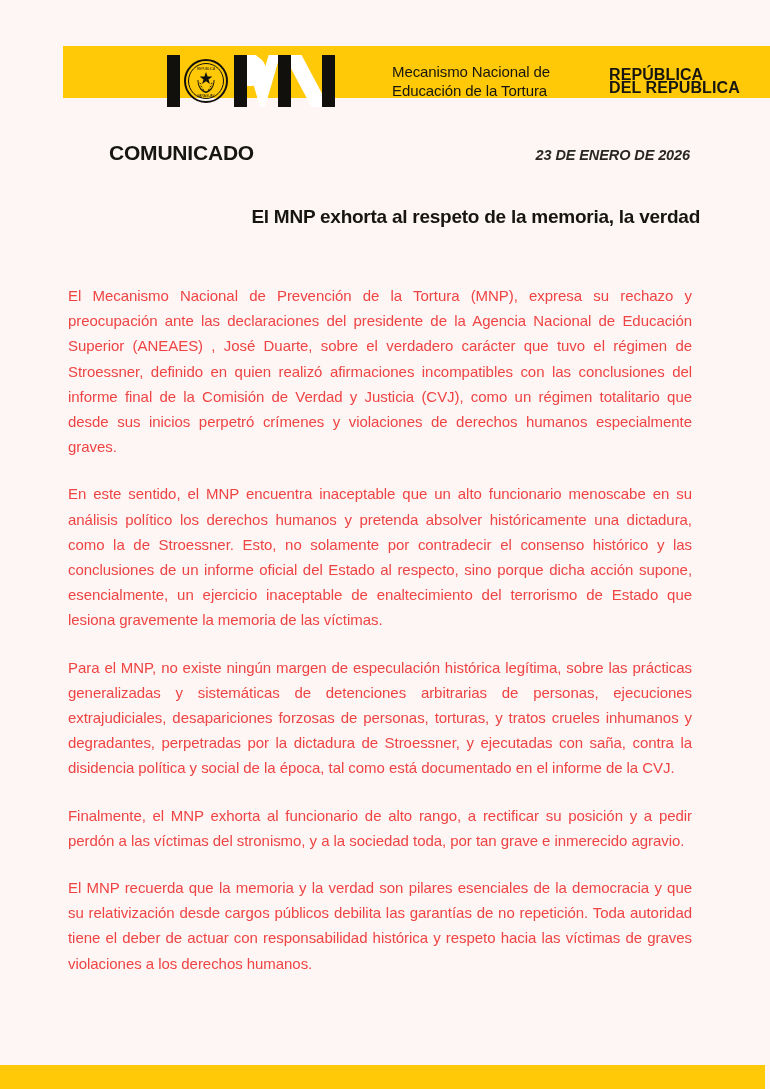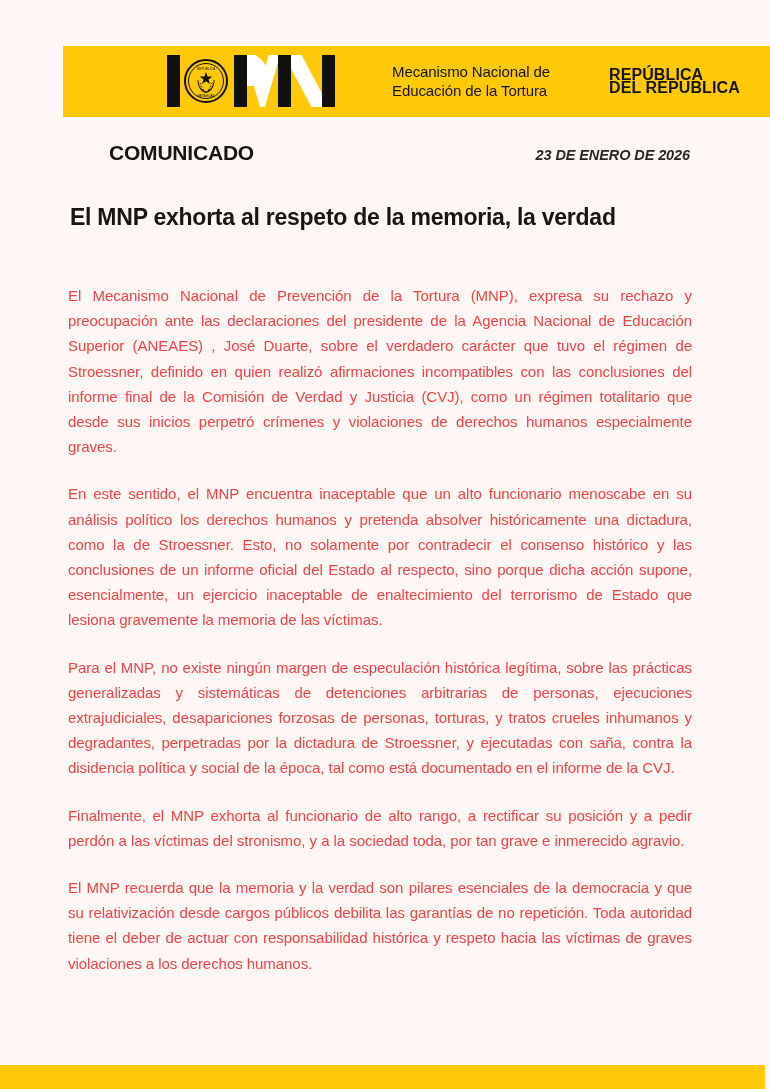--- a/index.html
+++ b/index.html
@@ -22,21 +22,21 @@
     height: 1089px;
     background: #fdf6f4;
   }
 
   
   .header-bar {
     position: absolute;
     left: 63px;
     top: 46px;
     width: 707px;
-    height: 71px;
+    height: 52px;
     background: #ffc907;
     display: flex;
     align-items: center;
   }
 
   .logo-block {
     position: absolute;
     left: 104px;   
     top: 6px;
     height: 58px;
@@ -167,22 +167,22 @@
     color: #2a2722;
     letter-spacing: -0.1px;
     font-style: italic;
   }
 
   .headline {
     position: absolute;
     left: 70px;
     top: 202px;
     width: 630px;
-    text-align: left;
-    font-size: 23px;
+    text-align: right;
+    font-size: 19px;
     font-weight: bold;
     line-height: 30px;
     color: #17150f;
     letter-spacing: -0.25px;
   }
   .headline .l2 { display: block; }
 
   .article {
     position: absolute;
     left: 68px;

